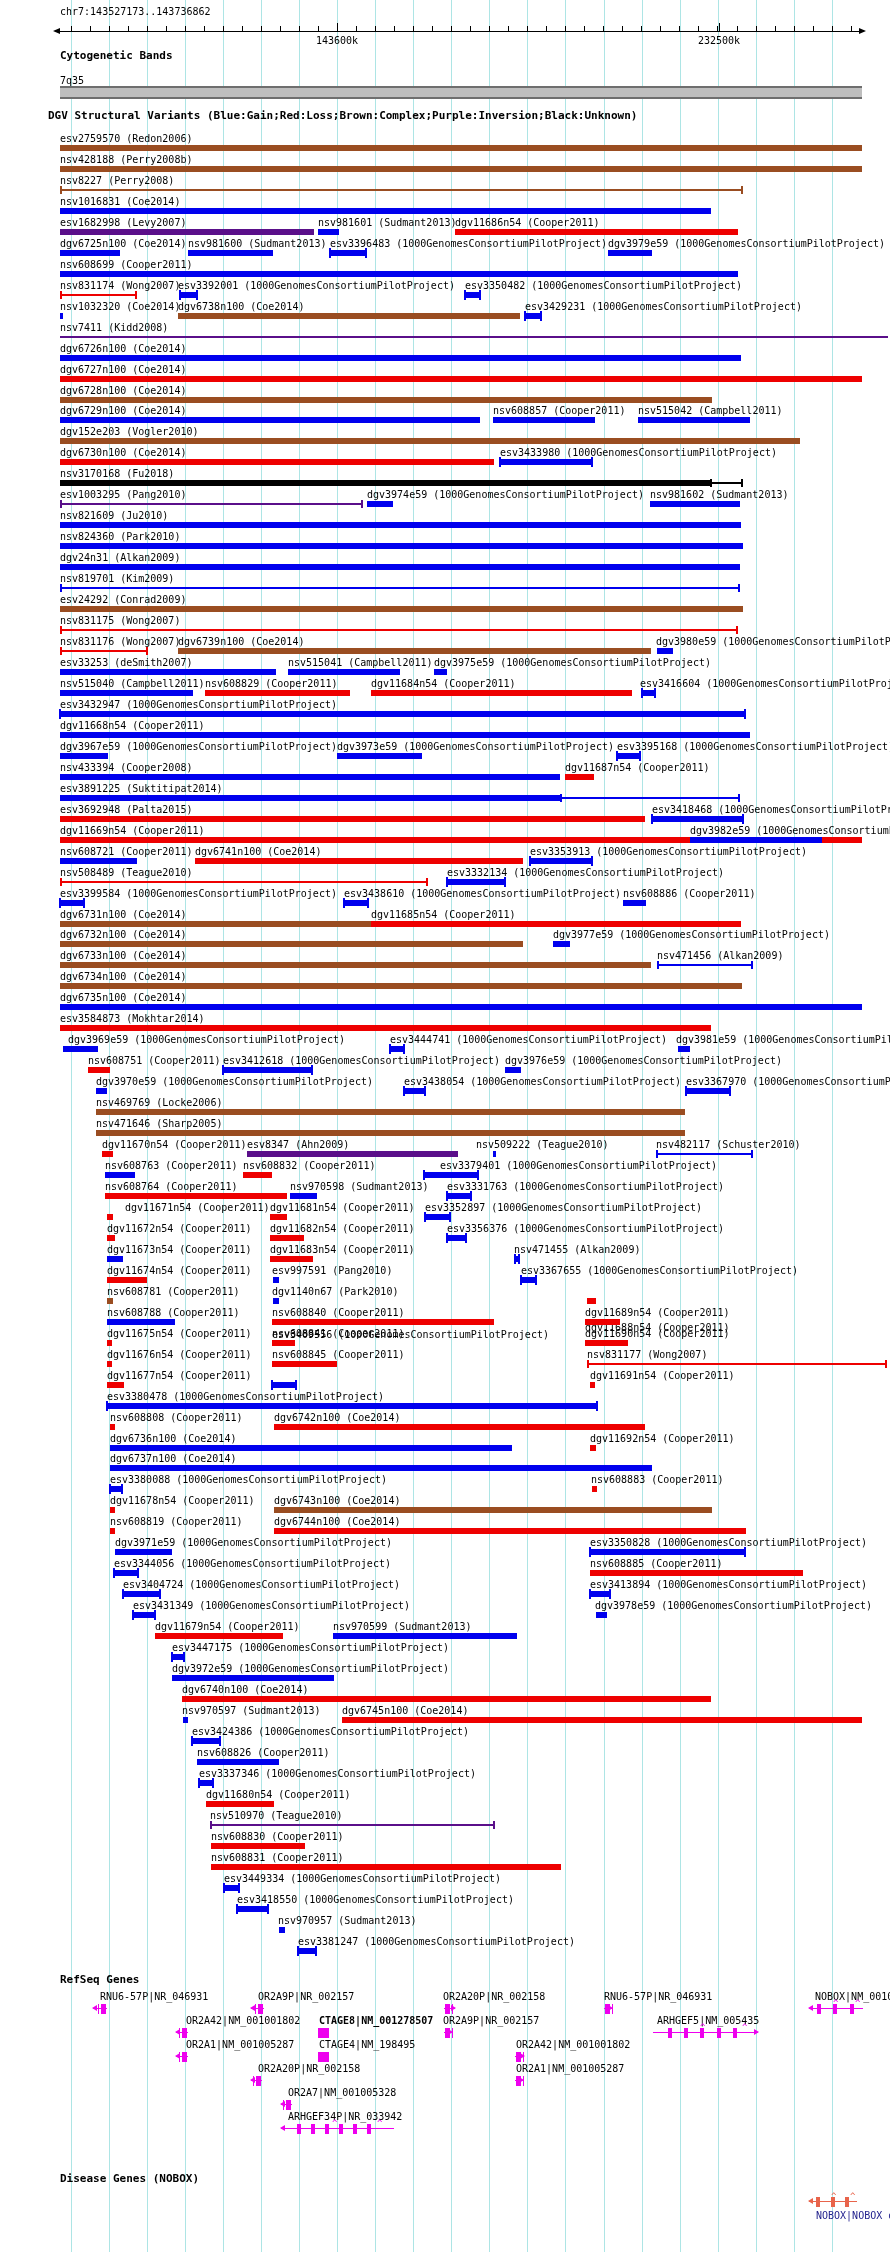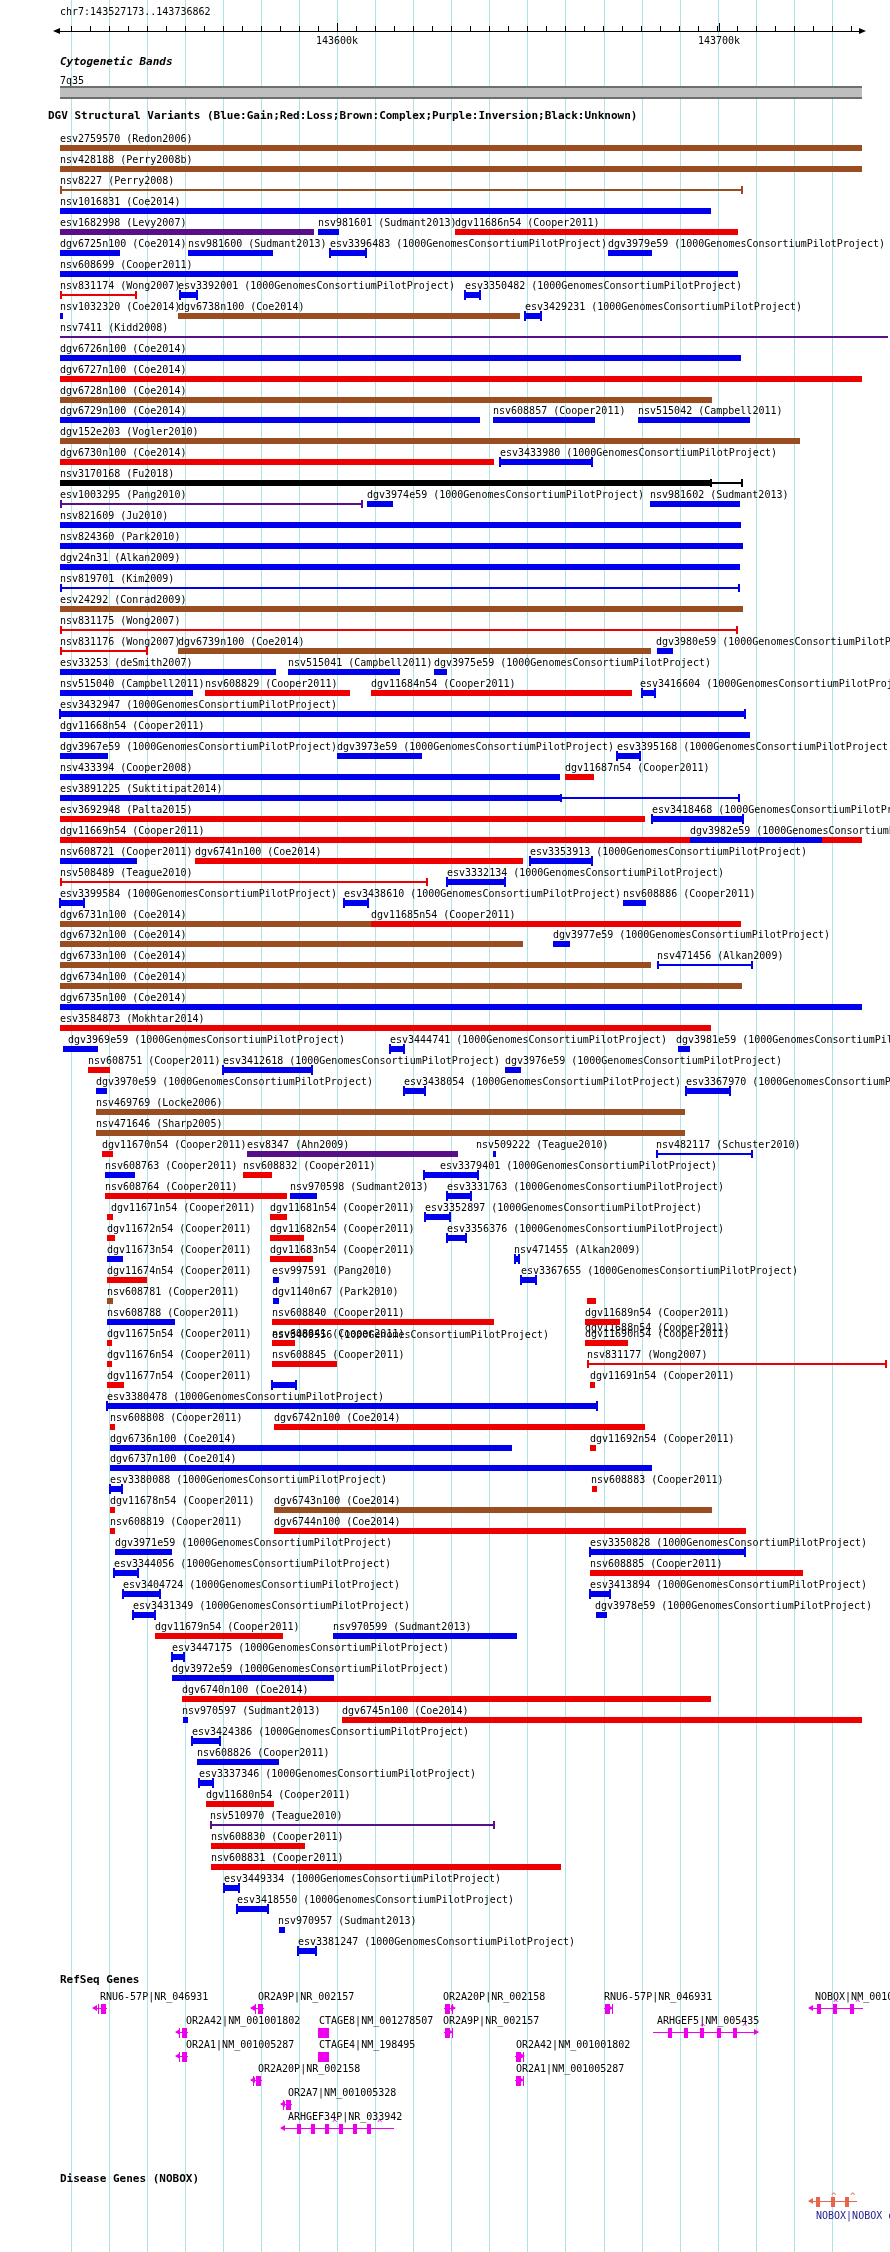--- a/index.html
+++ b/index.html
@@ -82,23 +82,23 @@
       <div style="left: 736.5px; top: 26px; width: 1px; height: 5px; background: rgb(0, 0, 0);"></div>
       <div style="left: 755.52px; top: 26px; width: 1px; height: 5px; background: rgb(0, 0, 0);"></div>
       <div style="left: 774.54px; top: 26px; width: 1px; height: 5px; background: rgb(0, 0, 0);"></div>
       <div style="left: 793.56px; top: 26px; width: 1px; height: 5px; background: rgb(0, 0, 0);"></div>
       <div style="left: 812.58px; top: 26px; width: 1px; height: 5px; background: rgb(0, 0, 0);"></div>
       <div style="left: 831.6px; top: 26px; width: 1px; height: 5px; background: rgb(0, 0, 0);"></div>
       <div style="left: 850.62px; top: 26px; width: 1px; height: 5px; background: rgb(0, 0, 0);"></div>
       <div style="left: 337px; top: 23px; width: 1px; height: 8px; background: rgb(0, 0, 0);"></div>
       <div class="lbl" style="left: 316px; top: 35px;">143600k</div>
       <div style="left: 719px; top: 23px; width: 1px; height: 8px; background: rgb(0, 0, 0);"></div>
-      <div class="lbl" style="left: 698px; top: 35px;">143700k</div>
+      <div class="lbl" style="left: 698px; top: 35px;">232500k</div>
     </div>
-  <div class="lbl b" style="left:60px;top:56px;font-style:italic;">Cytogenetic Bands</div>
+  <div class="lbl b" style="left:60px;top:50px;">Cytogenetic Bands</div>
   <div class="lbl" style="left:60px;top:75px;">7q35</div>
   <div id="cytoband-bar" style="left: 60px; top: 86px; width: 802px; height: 9px; background: rgb(190, 190, 190); border-top: 2px solid rgb(110, 110, 110); border-bottom: 2px solid rgb(110, 110, 110);"></div>
   <div class="lbl b" style="left:48px;top:110px;">DGV Structural Variants (Blue:Gain;Red:Loss;Brown:Complex;Purple:Inversion;Black:Unknown)</div>
   <div id="variants" style="left:0;top:0;width:890px;height:2252px;">
       <div style="left: 0px; top: 0px;">
         <div class="lbl" style="left: 60px; top: 133px;">esv2759570 (Redon2006)</div>
         <div style="left: 60px; top: 145px; width: 802px; height: 6px; background: rgb(154, 77, 33);"></div>
       </div>
       <div style="left: 0px; top: 0px;">
         <div class="lbl" style="left: 60px; top: 154px;">nsv428188 (Perry2008b)</div>
@@ -480,21 +480,21 @@
         <div style="left: 105px; top: 1193px; width: 182px; height: 6px; background: rgb(238, 0, 0);"></div>
         <div class="lbl" style="left: 290px; top: 1181px;">nsv970598 (Sudmant2013)</div>
         <div style="left: 290px; top: 1193px; width: 27px; height: 6px; background: rgb(0, 0, 238);"></div>
         <div class="lbl" style="left: 447px; top: 1181px;">esv3331763 (1000GenomesConsortiumPilotProject)</div>
         <div style="left: 447px; top: 1193px; width: 24px; height: 6px; background: rgb(0, 0, 238);">
           <div style="left: -1px; top: -2px; width: 2px; height: 10px; background: rgb(0, 0, 238);"></div>
           <div style="right: -1px; top: -2px; width: 2px; height: 10px; background: rgb(0, 0, 238);"></div>
         </div>
       </div>
       <div style="left: 0px; top: 0px;">
-        <div class="lbl" style="left: 111px; top: 1202px;">dgv11671n54 (Cooper2011)</div>
+        <div class="lbl" style="left: 125px; top: 1202px;">dgv11671n54 (Cooper2011)</div>
         <div style="left: 107px; top: 1214px; width: 6px; height: 6px; background: rgb(238, 0, 0);"></div>
         <div class="lbl" style="left: 270px; top: 1202px;">dgv11681n54 (Cooper2011)</div>
         <div style="left: 270px; top: 1214px; width: 17px; height: 6px; background: rgb(238, 0, 0);"></div>
         <div class="lbl" style="left: 425px; top: 1202px;">esv3352897 (1000GenomesConsortiumPilotProject)</div>
         <div style="left: 425px; top: 1214px; width: 25px; height: 6px; background: rgb(0, 0, 238);">
           <div style="left: -1px; top: -2px; width: 2px; height: 10px; background: rgb(0, 0, 238);"></div>
           <div style="right: -1px; top: -2px; width: 2px; height: 10px; background: rgb(0, 0, 238);"></div>
         </div>
       </div>
       <div style="left: 0px; top: 0px;">
@@ -789,21 +789,21 @@
         <div style="left: 24px; top: -4px; font-size: 9px; line-height: 9px; font-family: &quot;DejaVu Sans Mono&quot;, monospace; color: currentcolor;">^</div>
         <div style="left: 46px; top: -4px; font-size: 9px; line-height: 9px; font-family: &quot;DejaVu Sans Mono&quot;, monospace; color: currentcolor;">^</div>
       </div>
       <div class="glabel" style="left: 186px; top: 2015px; color: rgb(0, 0, 0);">OR2A42|NM_001001802</div>
       <div style="left: 176px; top: 2027px; width: 12px; height: 12px; color: rgb(238, 0, 238);">
         <div style="left: 0px; top: 5px; width: 12px; height: 1px; background: currentcolor;"></div>
         <div style="left: -1px; top: 2px; width: 0px; height: 0px; border-top: 3px solid transparent; border-bottom: 3px solid transparent; border-right: 5px solid currentcolor;"></div>
         <div style="left: 6px; top: 1px; width: 5px; height: 10px; background: currentcolor;"></div>
         <div style="left: 3px; top: 1px; width: 1px; height: 10px; background: currentcolor;"></div>
       </div>
-      <div class="glabel" style="left: 319px; top: 2015px; color: rgb(0, 0, 0);">CTAGE8|NM_001278507</div>
+      <div class="glabel" style="left: 319px; top: 2015px; color: rgb(0, 0, 0); font-weight: bold;">CTAGE8|NM_001278507</div>
       <div style="left: 318px; top: 2027px; width: 11px; height: 12px; color: rgb(238, 0, 238);">
         <div style="left: 0px; top: 1px; width: 11px; height: 10px; background: currentcolor;"></div>
       </div>
       <div class="glabel" style="left: 443px; top: 2015px; color: rgb(0, 0, 0);">OR2A9P|NR_002157</div>
       <div style="left: 444px; top: 2027px; width: 8px; height: 12px; color: rgb(238, 0, 238);">
         <div style="left: 0px; top: 5px; width: 8px; height: 1px; background: currentcolor;"></div>
         <div style="right: -1px; top: 2px; width: 0px; height: 0px; border-top: 3px solid transparent; border-bottom: 3px solid transparent; border-left: 5px solid currentcolor;"></div>
         <div style="left: 1px; top: 1px; width: 5px; height: 10px; background: currentcolor;"></div>
         <div style="left: 8px; top: 1px; width: 1px; height: 10px; background: currentcolor;"></div>
       </div>

